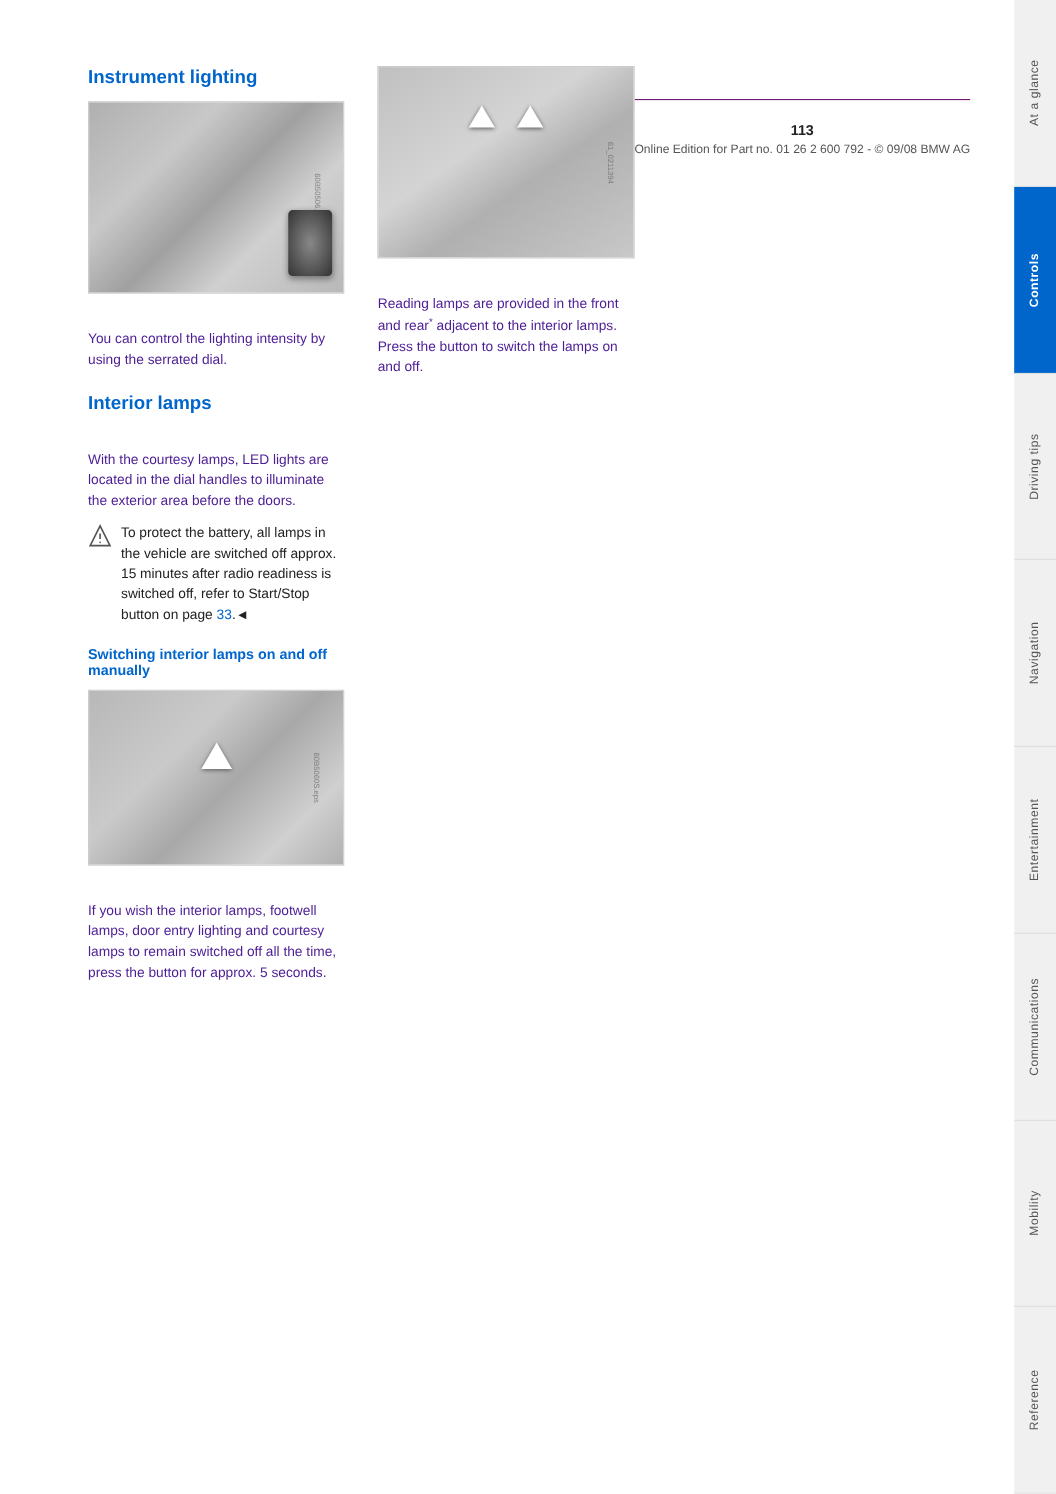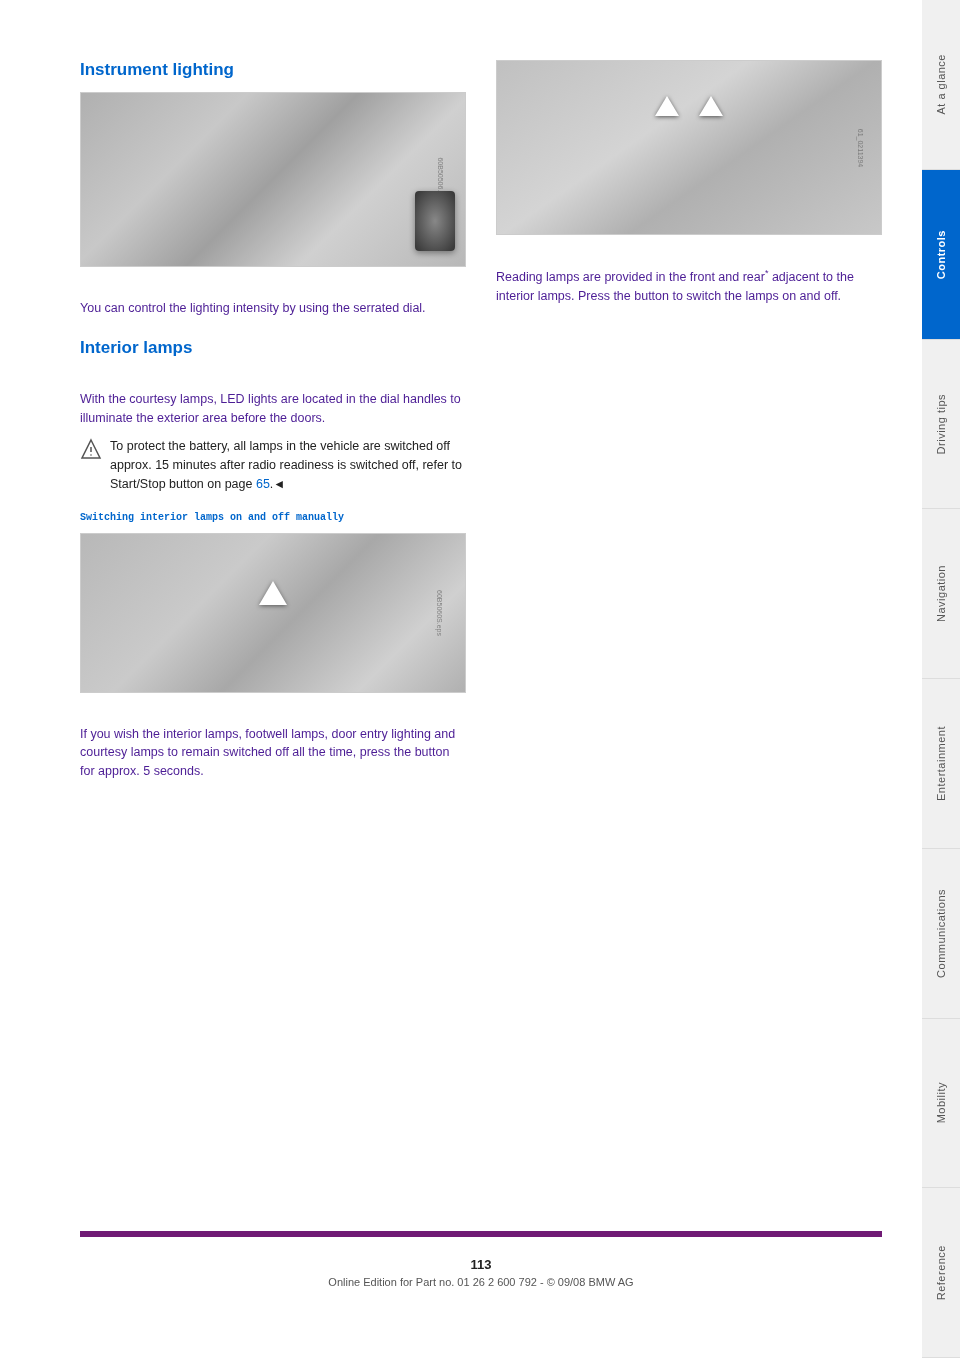--- a/index.html
+++ b/index.html
@@ -16,21 +16,20 @@
     .page-container {
       display: flex;
       width: 960px;
       min-height: 1358px;
     }
 
     .main-content {
       flex: 1;
       padding: 60px 40px 60px 80px;
       display: flex;
-      flex-direction: column;
     }
 
     .two-col {
       display: flex;
       gap: 30px;
       flex: 1;
     }
 
     .col-left {
       flex: 1;
@@ -43,26 +42,25 @@
     }
 
     .section-title {
       font-size: 17px;
       font-weight: bold;
       color: #0066cc;
       margin-bottom: 12px;
     }
 
     .subsection-title {
-      font-size: 10px;
+      font-size: 13px;
       font-weight: bold;
       color: #0066cc;
       margin-bottom: 10px;
       margin-top: 18px;
-      font-family: Liberation Mono, monospace;
     }
 
     .image-placeholder {
       width: 100%;
       height: 175px;
       background: #d8d8d8;
       margin-bottom: 10px;
       position: relative;
       overflow: hidden;
       border: 1px solid #ccc;
@@ -159,21 +157,21 @@
     .sidebar-item.active .sidebar-label {
       color: #fff;
       font-weight: bold;
     }
 
     .page-footer {
       text-align: center;
       font-size: 11px;
       color: #555;
       padding: 20px 0 10px 0;
-      border-top: 6px solid #701a75;
+      border-top: 1px solid #701a75;
       margin-top: 30px;
     }
 
     .page-number {
       font-size: 13px;
       font-weight: bold;
       color: #222;
       display: block;
       margin-bottom: 4px;
     }
@@ -271,21 +269,21 @@
 
           <div class="note-box">
             <div class="note-icon">
               <svg viewBox="0 0 22 22" xmlns="http://www.w3.org/2000/svg">
                 <polygon points="11,2 20,20 2,20" fill="none" stroke="#555" stroke-width="1.5"></polygon>
                 <line x1="11" y1="9" x2="11" y2="14" stroke="#555" stroke-width="1.5"></line>
                 <circle cx="11" cy="17" r="0.8" fill="#555"></circle>
               </svg>
             </div>
             <p class="note-text">
-              To protect the battery, all lamps in the vehicle are switched off approx. 15 minutes after radio readiness is switched off, refer to Start/Stop button on page <span class="link-ref">65</span>.<span class="back-arrow">◄</span>
+              To protect the battery, all lamps in the vehicle are switched off approx. 15 minutes after radio readiness is switched off, refer to Start/Stop button on page <span class="link-ref">33</span>.<span class="back-arrow">◄</span>
             </p>
           </div>
 
           <div class="switching-section">
             <h3 class="subsection-title">Switching interior lamps on and off manually</h3>
 
             <div class="image-placeholder-sm img-interior">
 
               <div style="position:absolute; left:50%; top:30%; transform:translateX(-50%);">
                 <div style="width:0; height:0; border-left:14px solid transparent; border-right:14px solid transparent; border-bottom:24px solid white; filter:drop-shadow(0 1px 2px rgba(0,0,0,0.5));"></div>

